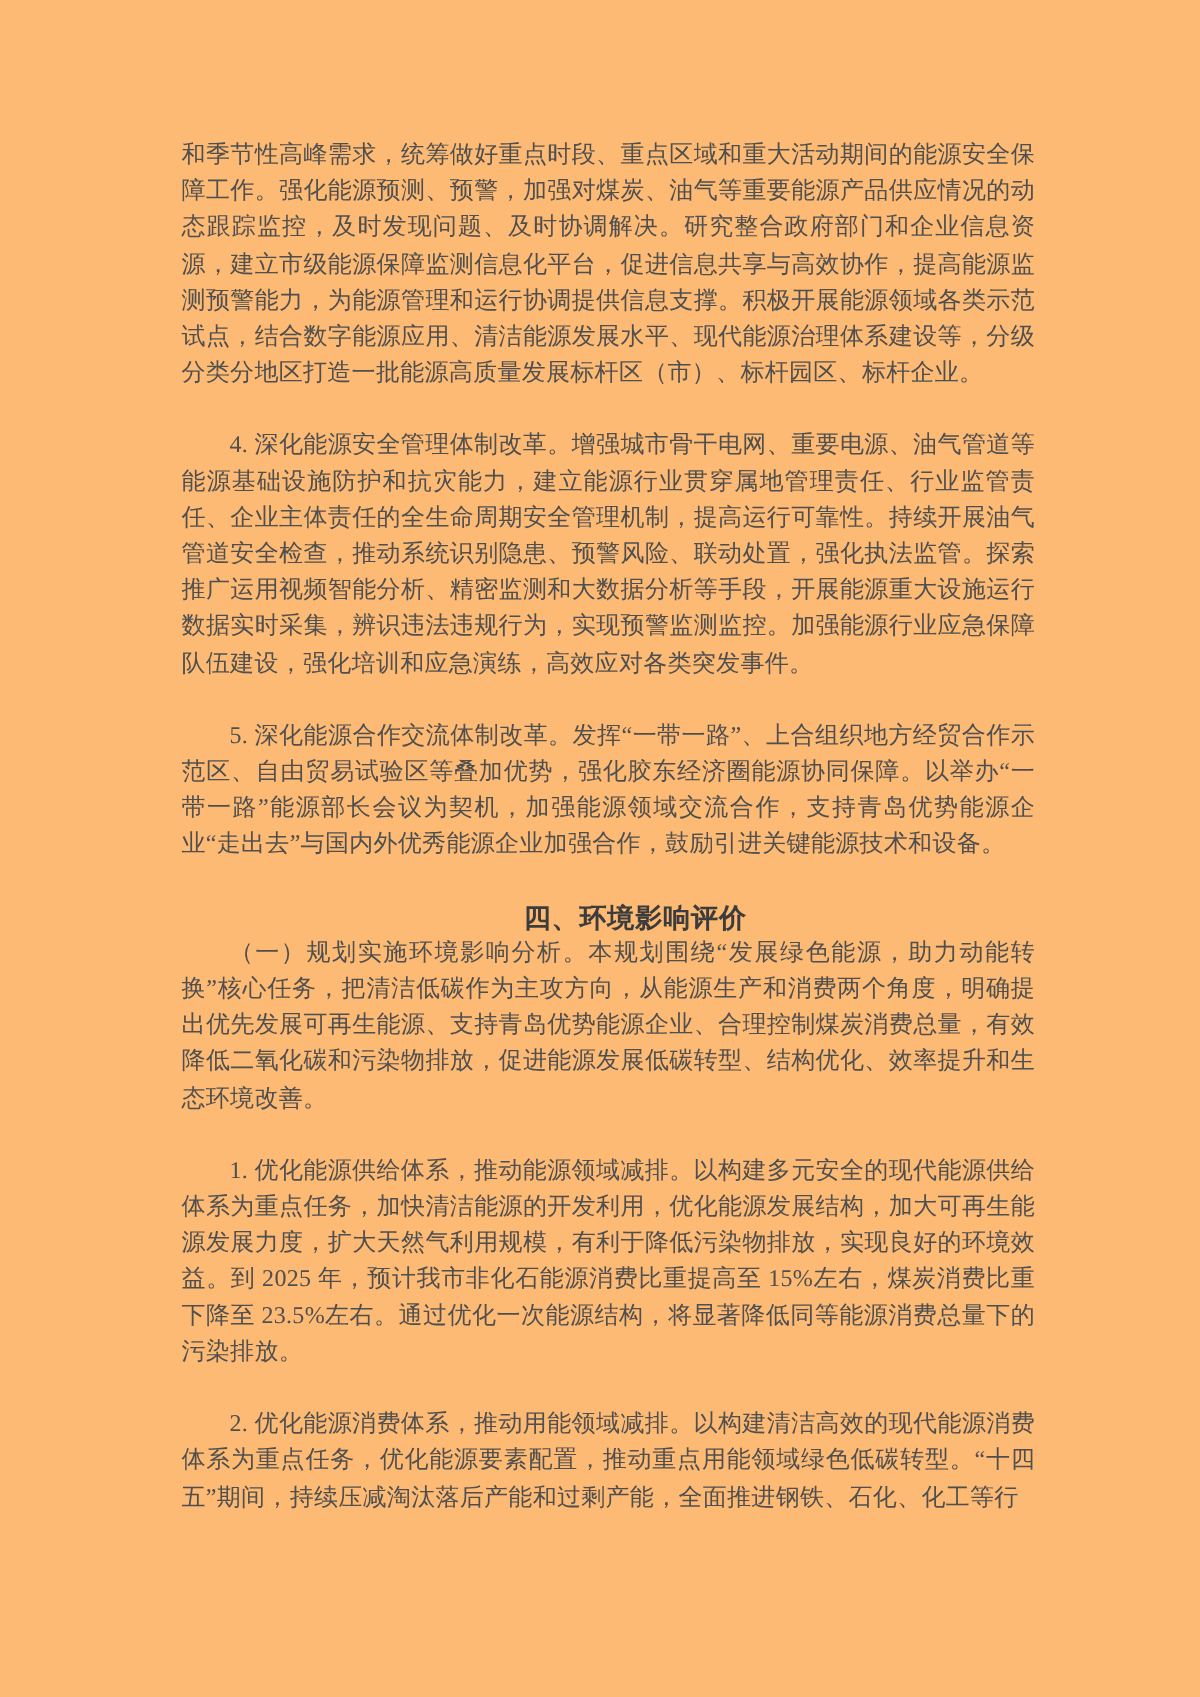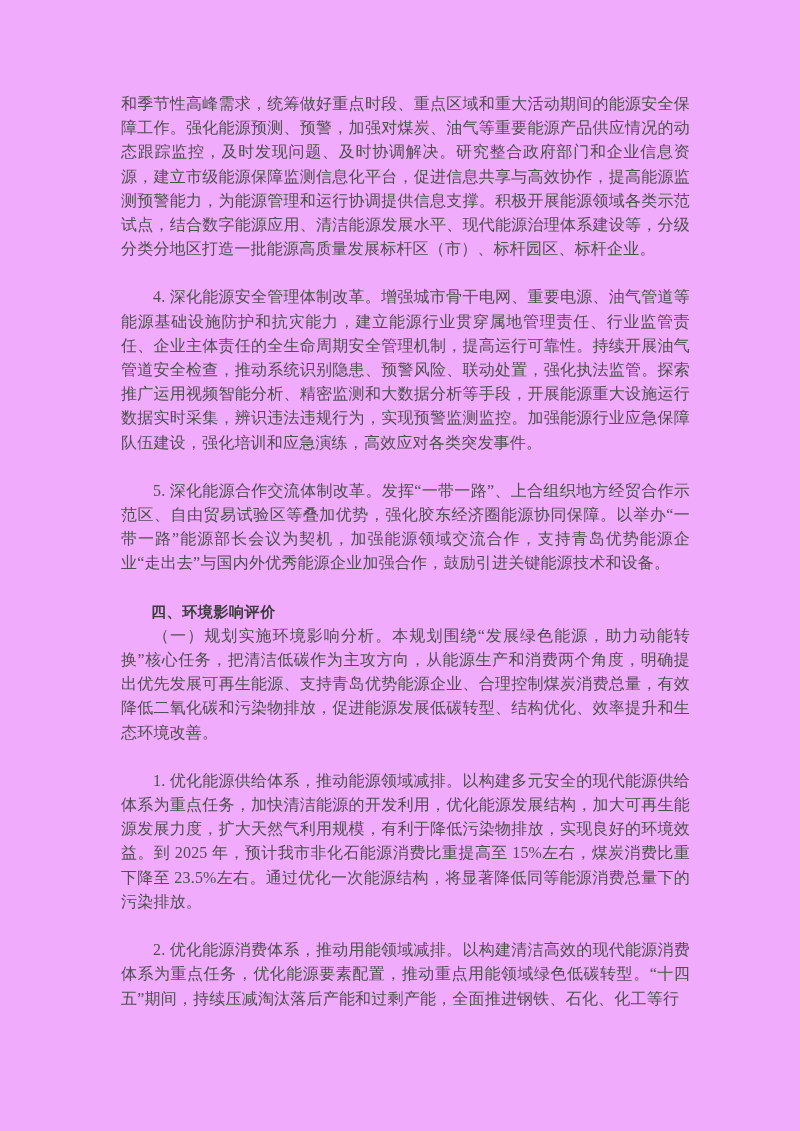--- a/index.html
+++ b/index.html
@@ -9,46 +9,47 @@
   }
   body {
     width: 800px;
     height: 1131px;
     overflow: hidden;
   }
   .page {
     box-sizing: border-box;
     width: 800px;
     height: 1131px;
-    background: #f0abfc;
+    background: #fdba74;
     padding: 92px 110px 40px 121px;
   }
   .body-text {
     font-family: "Liberation Serif", "DejaVu Serif", serif;
     font-size: 16px;
     line-height: 24.2px;
     letter-spacing: 0.2px;
     color: #4f4f4f;
     text-align: justify;
     text-justify: inter-character;
     margin: 0 0 24px 0;
     text-indent: 2em;
   }
   .no-indent {
     text-indent: 0;
   }
   .section-heading {
     font-family: "Liberation Sans", "DejaVu Sans", sans-serif;
-    font-size: 15px;
+    font-size: 18px;
     line-height: 24.2px;
     letter-spacing: 0.6px;
     color: #3c3c3c;
     font-weight: 700;
     margin: 0;
     text-indent: 2em;
+    text-align: center;
   }
 </style>
 </head>
 <body>
 
 <div class="page">
   <p class="body-text no-indent">和季节性高峰需求，统筹做好重点时段、重点区域和重大活动期间的能源安全保障工作。强化能源预测、预警，加强对煤炭、油气等重要能源产品供应情况的动态跟踪监控，及时发现问题、及时协调解决。研究整合政府部门和企业信息资源，建立市级能源保障监测信息化平台，促进信息共享与高效协作，提高能源监测预警能力，为能源管理和运行协调提供信息支撑。积极开展能源领域各类示范试点，结合数字能源应用、清洁能源发展水平、现代能源治理体系建设等，分级分类分地区打造一批能源高质量发展标杆区（市）、标杆园区、标杆企业。</p>
 
   <p class="body-text">4. 深化能源安全管理体制改革。增强城市骨干电网、重要电源、油气管道等能源基础设施防护和抗灾能力，建立能源行业贯穿属地管理责任、行业监管责任、企业主体责任的全生命周期安全管理机制，提高运行可靠性。持续开展油气管道安全检查，推动系统识别隐患、预警风险、联动处置，强化执法监管。探索推广运用视频智能分析、精密监测和大数据分析等手段，开展能源重大设施运行数据实时采集，辨识违法违规行为，实现预警监测监控。加强能源行业应急保障队伍建设，强化培训和应急演练，高效应对各类突发事件。</p>
 

